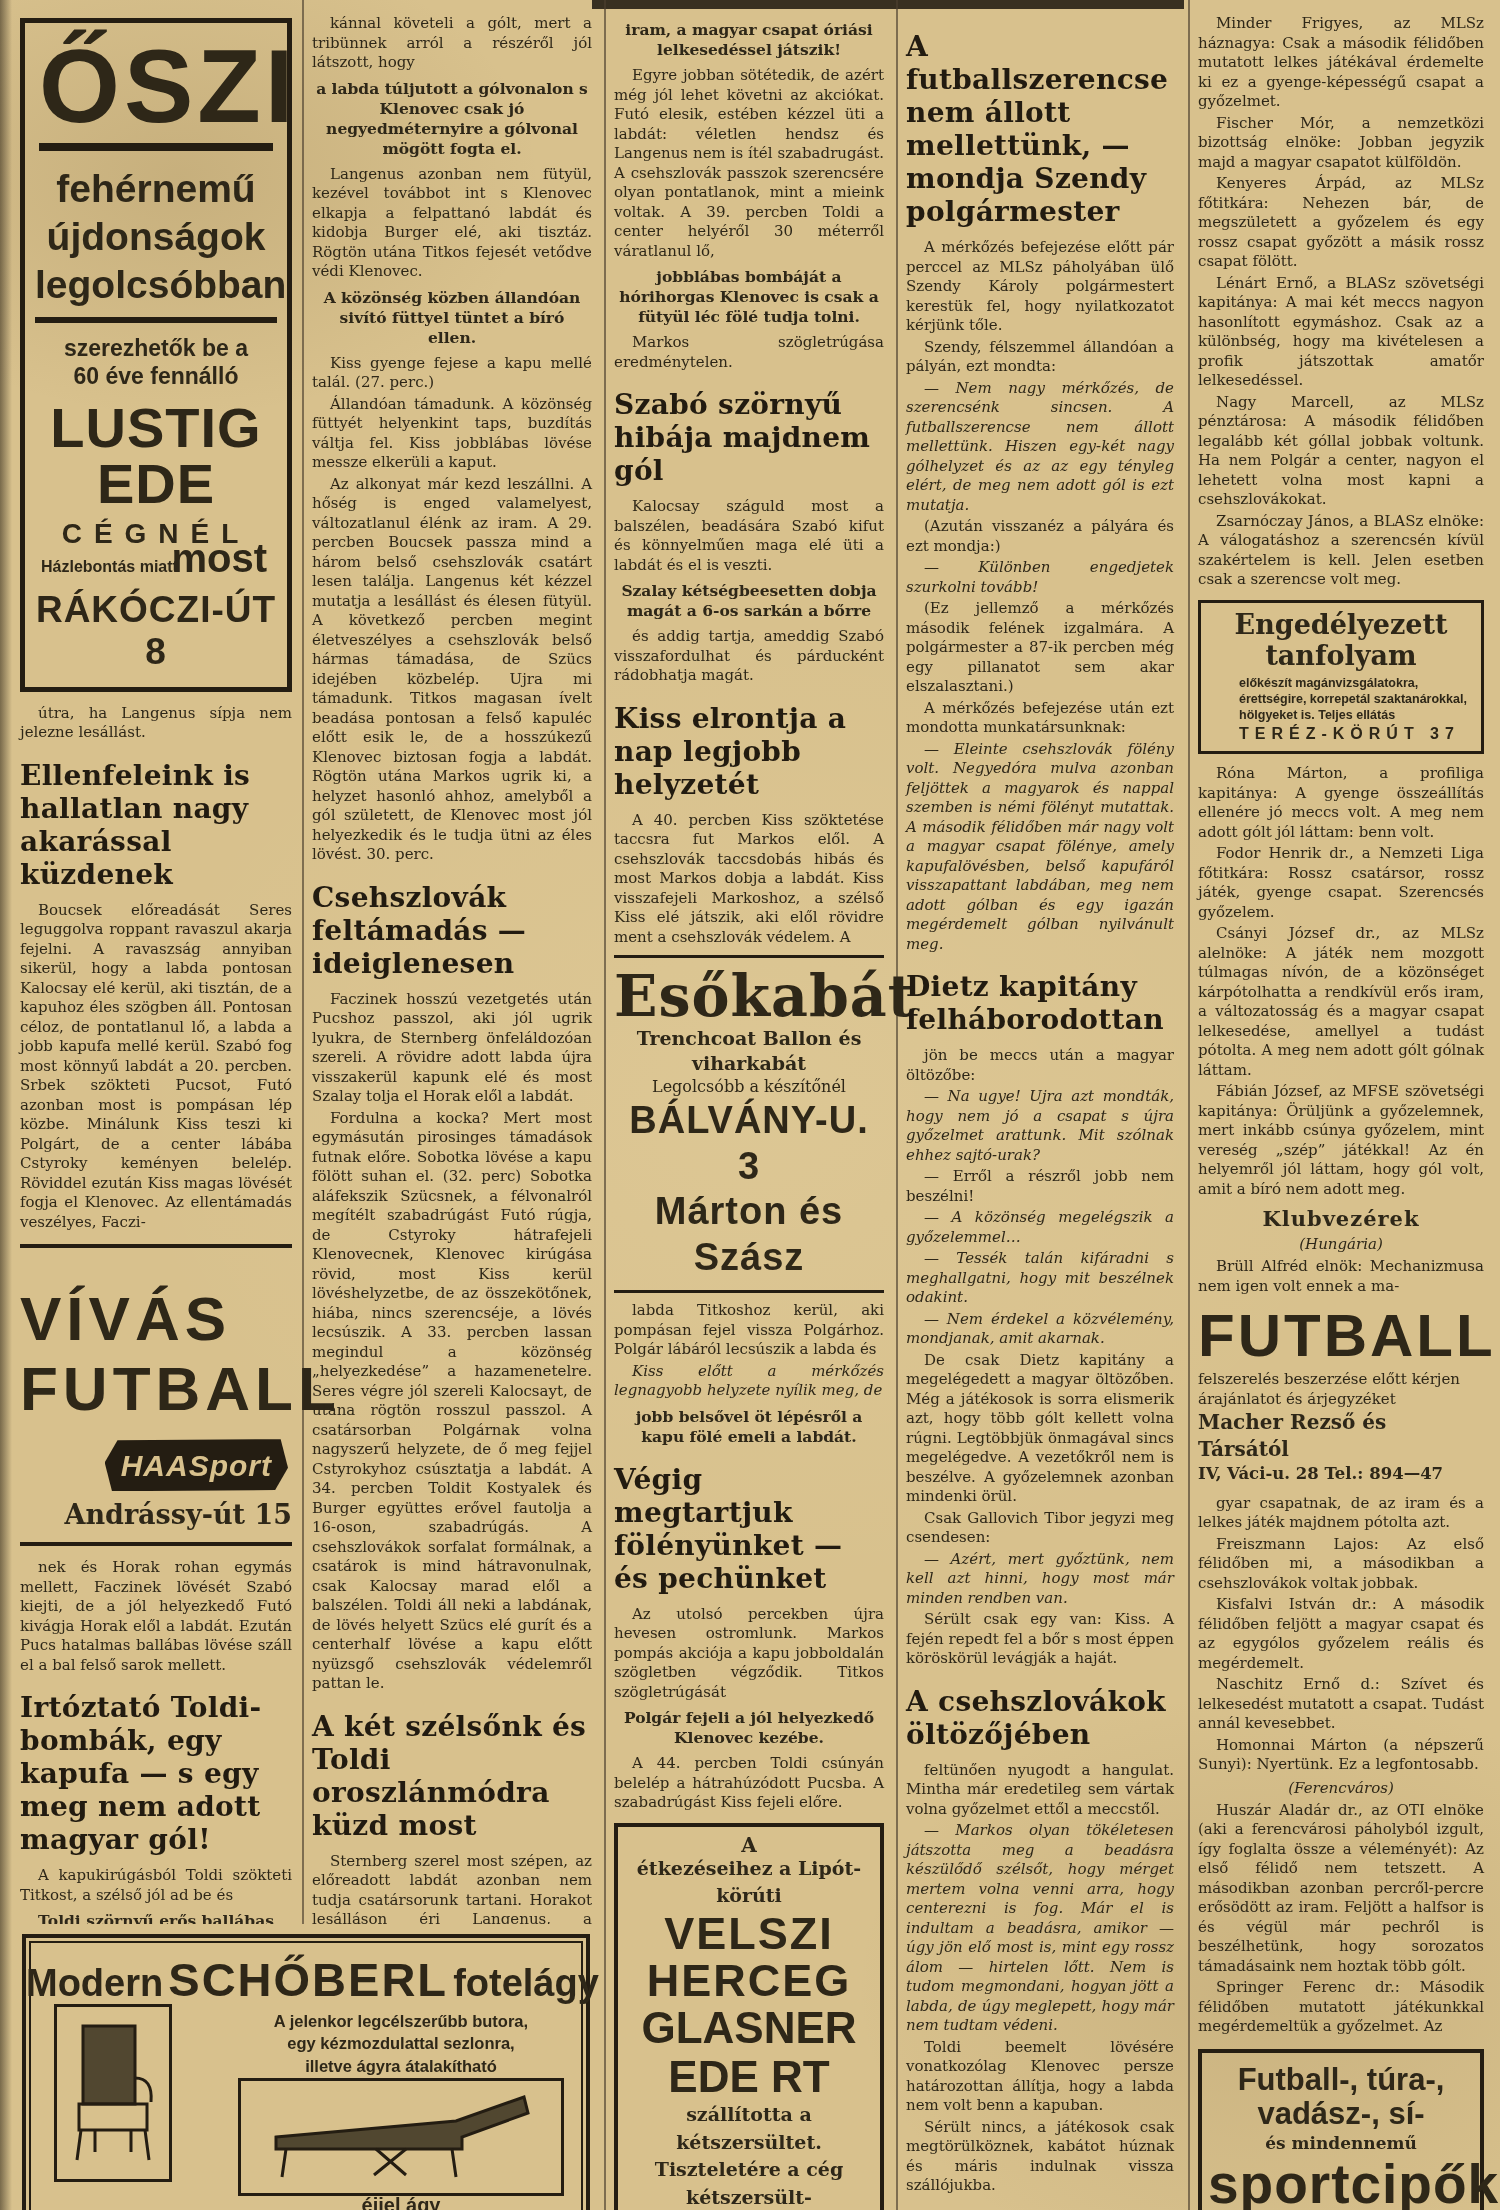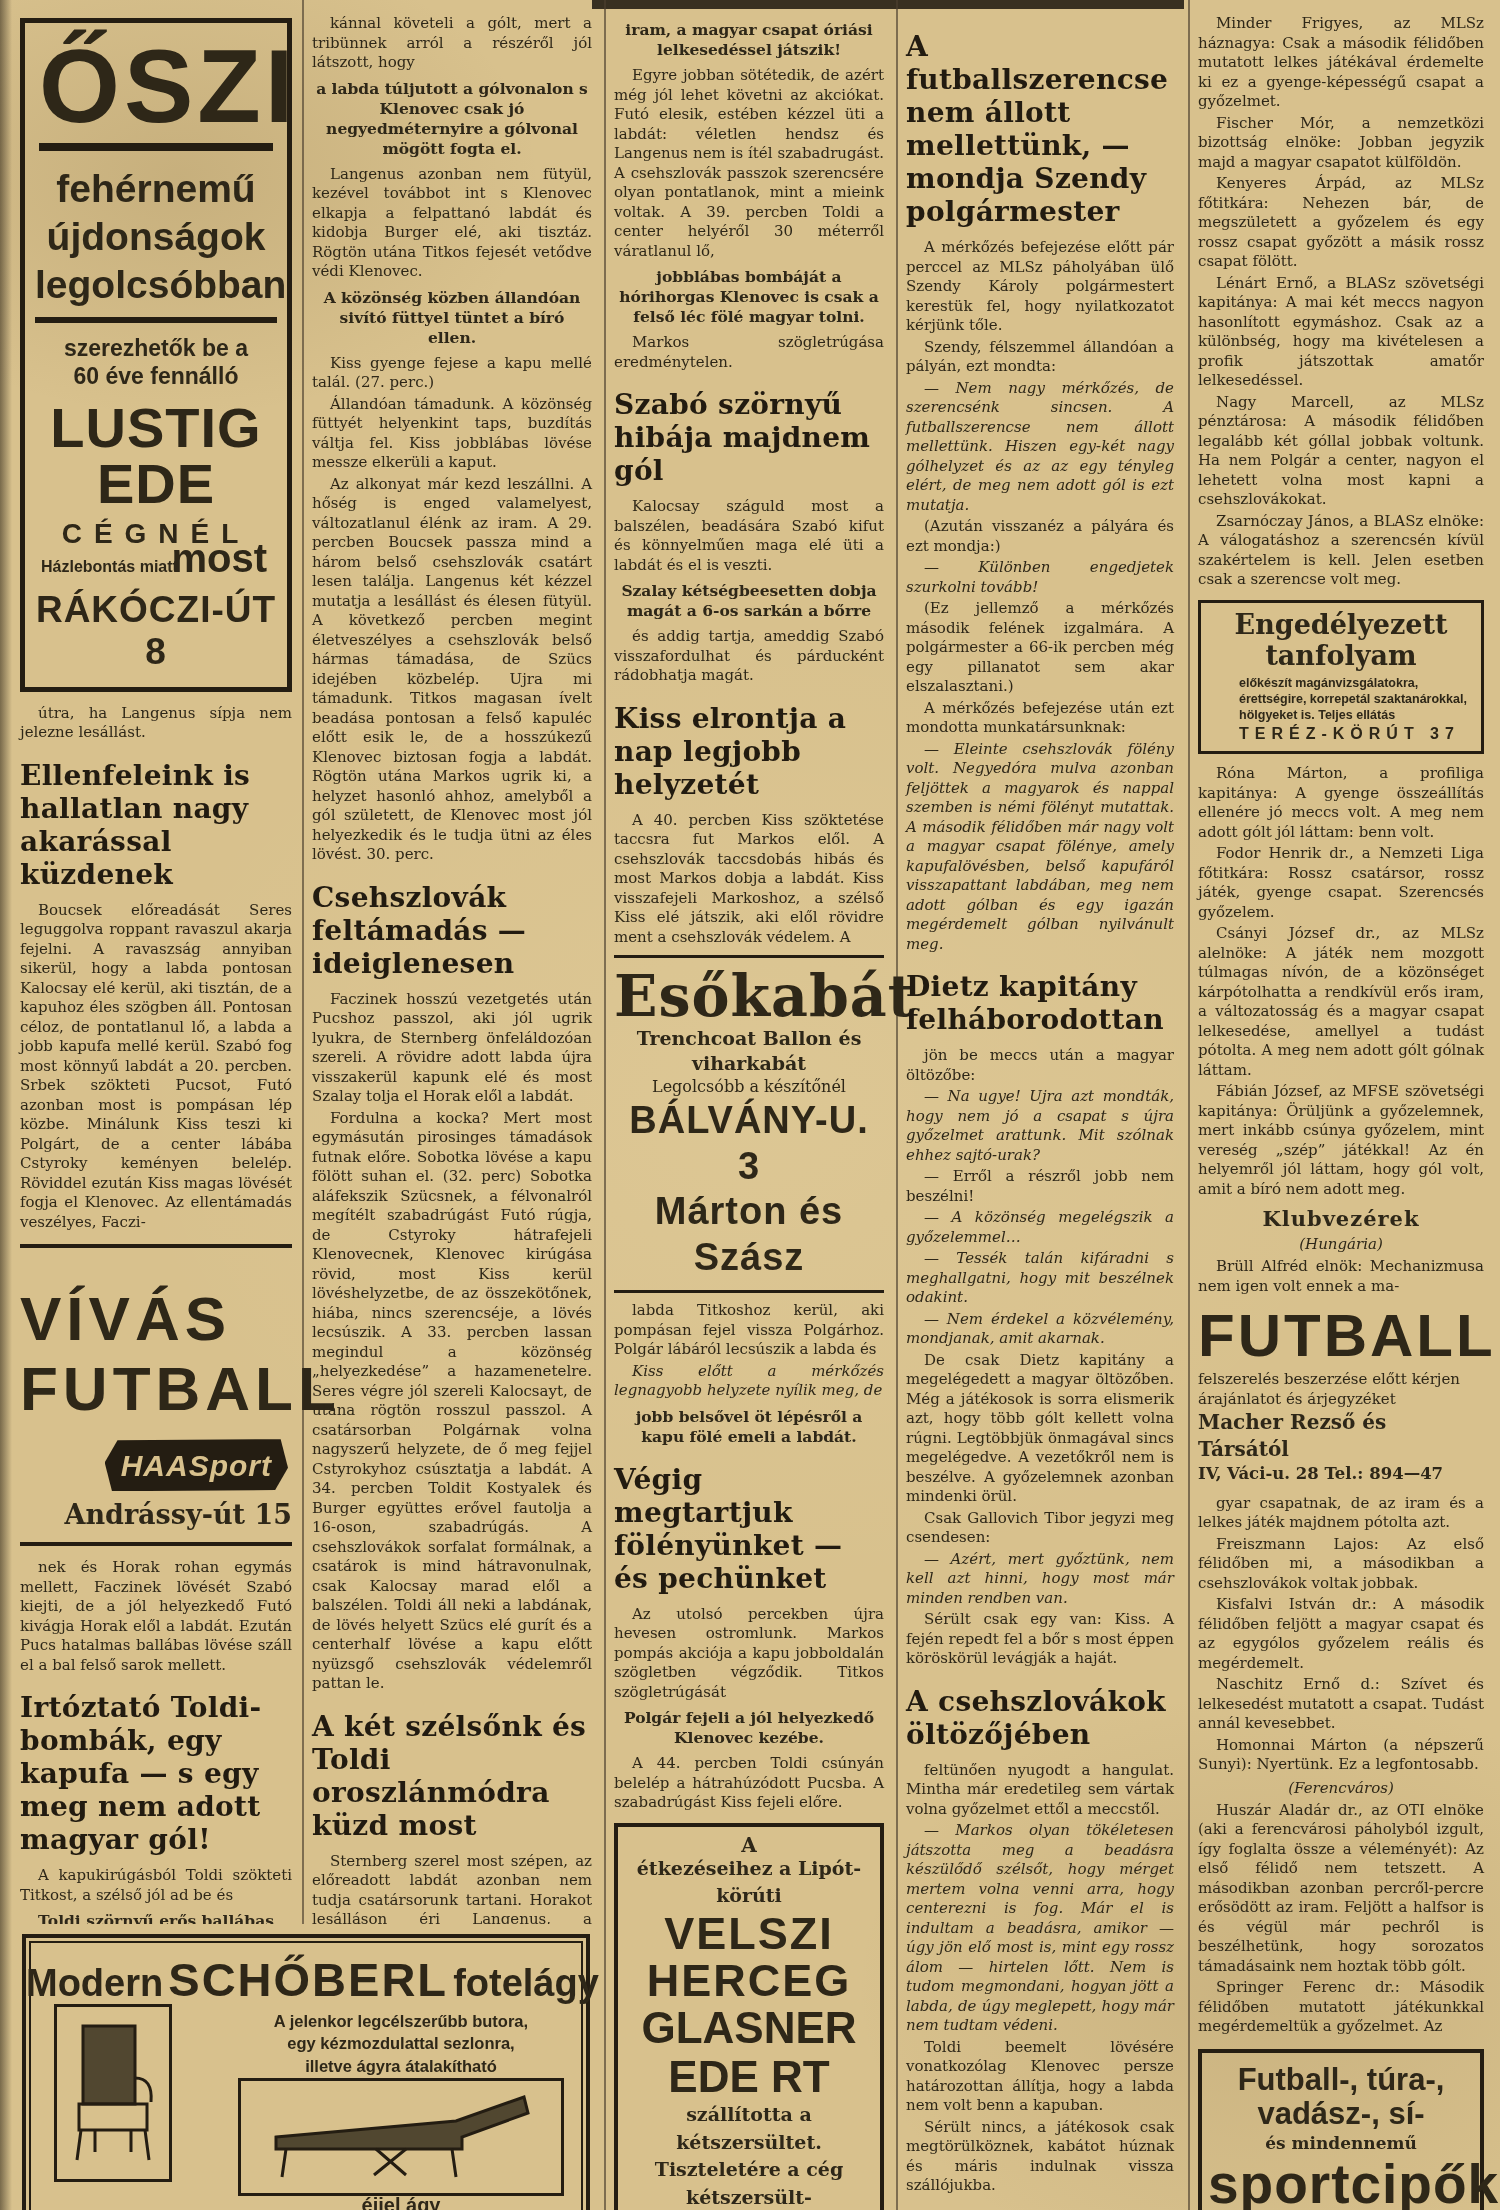--- a/index.html
+++ b/index.html
@@ -174,21 +174,21 @@
       <div class="h">Csehszlovák feltámadás — ideiglenesen</div>
       <div class="p">Faczinek hosszú vezetgetés után Pucshoz passzol, aki jól ugrik lyukra, de Sternberg önfeláldozóan szereli. A rövidre adott labda újra visszakerül kapunk elé és most Szalay tolja el Horak elől a labdát.</div>
       <div class="p">Fordulna a kocka? Mert most egymásután pirosinges támadások futnak előre. Sobotka lövése a kapu fölött suhan el. (32. perc) Sobotka aláfekszik Szücsnek, a félvonalról megítélt szabadrúgást Futó rúgja, de Cstyroky hátrafejeli Klenovecnek, Klenovec kirúgása rövid, most Kiss kerül lövéshelyzetbe, de az összekötőnek, hiába, nincs szerencséje, a lövés lecsúszik. A 33. percben lassan megindul a közönség „helyezkedése” a hazamenetelre. Seres végre jól szereli Kalocsayt, de utána rögtön rosszul passzol. A csatársorban Polgárnak volna nagyszerű helyzete, de ő meg fejjel Cstyrokyhoz csúsztatja a labdát. A 34. percben Toldit Kostyalek és Burger együttes erővel fautolja a 16-oson, szabadrúgás. A csehszlovákok sorfalat formálnak, a csatárok is mind hátravonulnak, csak Kalocsay marad elől a balszélen. Toldi áll neki a labdának, de lövés helyett Szücs elé gurít és a centerhalf lövése a kapu előtt nyüzsgő csehszlovák védelemről pattan le.</div>
       <div class="h">A két szélsőnk és Toldi oroszlánmódra küzd most</div>
       <div class="p">Sternberg szerel most szépen, az előreadott labdát azonban nem tudja csatársorunk tartani. Horakot lesálláson éri Langenus, a szabadrugás Polgárhaz kerül, aki Markost szökteti. A szélső átvágja a labdát Titkoshoz, Titkos visszalövi Markoshoz, akit Srbek taccsra szerel. Toldi jutna most lövőhelyzetbe, nagy rössel robban a labdára, de nem jól találja el. (38. perc.)</div>
       <div class="b">Húsz perc óta szédületes az</div>
     </div>
   <div id="c3" class="col">
       <div class="bc">iram, a magyar csapat óriási lelkesedéssel játszik!</div>
       <div class="p">Egyre jobban sötétedik, de azért még jól lehet követni az akciókat. Futó elesik, estében kézzel üti a labdát: véletlen hendsz és Langenus nem is ítél szabadrugást. A csehszlovák passzok szerencsére olyan pontatlanok, mint a mieink voltak. A 39. percben Toldi a center helyéről 30 méterről váratlanul lő,</div>
-      <div class="bc">jobblábas bombáját a hórihorgas Klenovec is csak a felső léc fölé magyar tolni.</div>
+      <div class="bc">jobblábas bombáját a hórihorgas Klenovec is csak a fütyül léc fölé tudja tolni.</div>
       <div class="p">Markos szögletrúgása eredménytelen.</div>
       <div class="h">Szabó szörnyű hibája majdnem gól</div>
       <div class="p">Kalocsay száguld most a balszélen, beadására Szabó kifut és könnyelműen maga elé üti a labdát és el is veszti.</div>
       <div class="bc">Szalay kétségbeesetten dobja magát a 6-os sarkán a bőrre</div>
       <div class="p">és addig tartja, ameddig Szabó visszafordulhat és párducként rádobhatja magát.</div>
       <div class="h">Kiss elrontja a nap legjobb helyzetét</div>
       <div class="p">A 40. percben Kiss szöktetése taccsra fut Markos elől. A csehszlovák taccsdobás hibás és most Markos dobja a labdát. Kiss visszafejeli Markoshoz, a szélső Kiss elé játszik, aki elől rövidre ment a csehszlovák védelem. A</div>
       <div class="adbox eso-ad">
         <div class="al eso-title">Esőkabát</div>
         <div class="al eso-sub">Trenchcoat Ballon és viharkabát</div>
@@ -212,21 +212,21 @@
         <div class="al v-sub">Tiszteletére a cég kétszersült-készítményét</div>
       </div>
     </div>
   <div id="c4" class="col">
       <div class="h">A futballszerencse nem állott mellettünk, — mondja Szendy polgármester</div>
       <div class="p">A mérkőzés befejezése előtt pár perccel az MLSz páholyában ülő Szendy Károly polgármestert kerestük fel, hogy nyilatkozatot kérjünk tőle.</div>
       <div class="p">Szendy, félszemmel állandóan a pályán, ezt mondta:</div>
       <div class="i">— Nem nagy mérkőzés, de szerencsénk sincsen. A futballszerencse nem állott mellettünk. Hiszen egy-két nagy gólhelyzet és az az egy tényleg elért, de meg nem adott gól is ezt mutatja.</div>
       <div class="p">(Azután visszanéz a pályára és ezt mondja:)</div>
       <div class="i">— Különben engedjetek szurkolni tovább!</div>
-      <div class="p">(Ez jellemző a mérkőzés második felének izgalmára. A polgármester a 66-ik percben még egy pillanatot sem akar elszalasztani.)</div>
+      <div class="p">(Ez jellemző a mérkőzés második felének izgalmára. A polgármester a 87-ik percben még egy pillanatot sem akar elszalasztani.)</div>
       <div class="p">A mérkőzés befejezése után ezt mondotta munkatársunknak:</div>
       <div class="i">— Eleinte csehszlovák fölény volt. Negyedóra mulva azonban feljöttek a magyarok és nappal szemben is némi fölényt mutattak. A második félidőben már nagy volt a magyar csapat fölénye, amely kapufalövésben, belső kapufáról visszapattant labdában, meg nem adott gólban és egy igazán megérdemelt gólban nyilvánult meg.</div>
       <div class="h">Dietz kapitány felháborodottan</div>
       <div class="p">jön be meccs után a magyar öltözőbe:</div>
       <div class="i">— Na ugye! Ujra azt mondták, hogy nem jó a csapat s újra győzelmet arattunk. Mit szólnak ehhez sajtó-urak?</div>
       <div class="p">— Erről a részről jobb nem beszélni!</div>
       <div class="i">— A közönség megelégszik a győzelemmel…</div>
       <div class="i">— Tessék talán kifáradni s meghallgatni, hogy mit beszélnek odakint.</div>
       <div class="i">— Nem érdekel a közvélemény, mondjanak, amit akarnak.</div>
       <div class="p">De csak Dietz kapitány a megelégedett a magyar öltözőben. Még a játékosok is sorra elismerik azt, hogy több gólt kellett volna rúgni. Legtöbbjük önmagával sincs megelégedve. A vezetőkről nem is beszélve. A győzelemnek azonban mindenki örül.</div>

